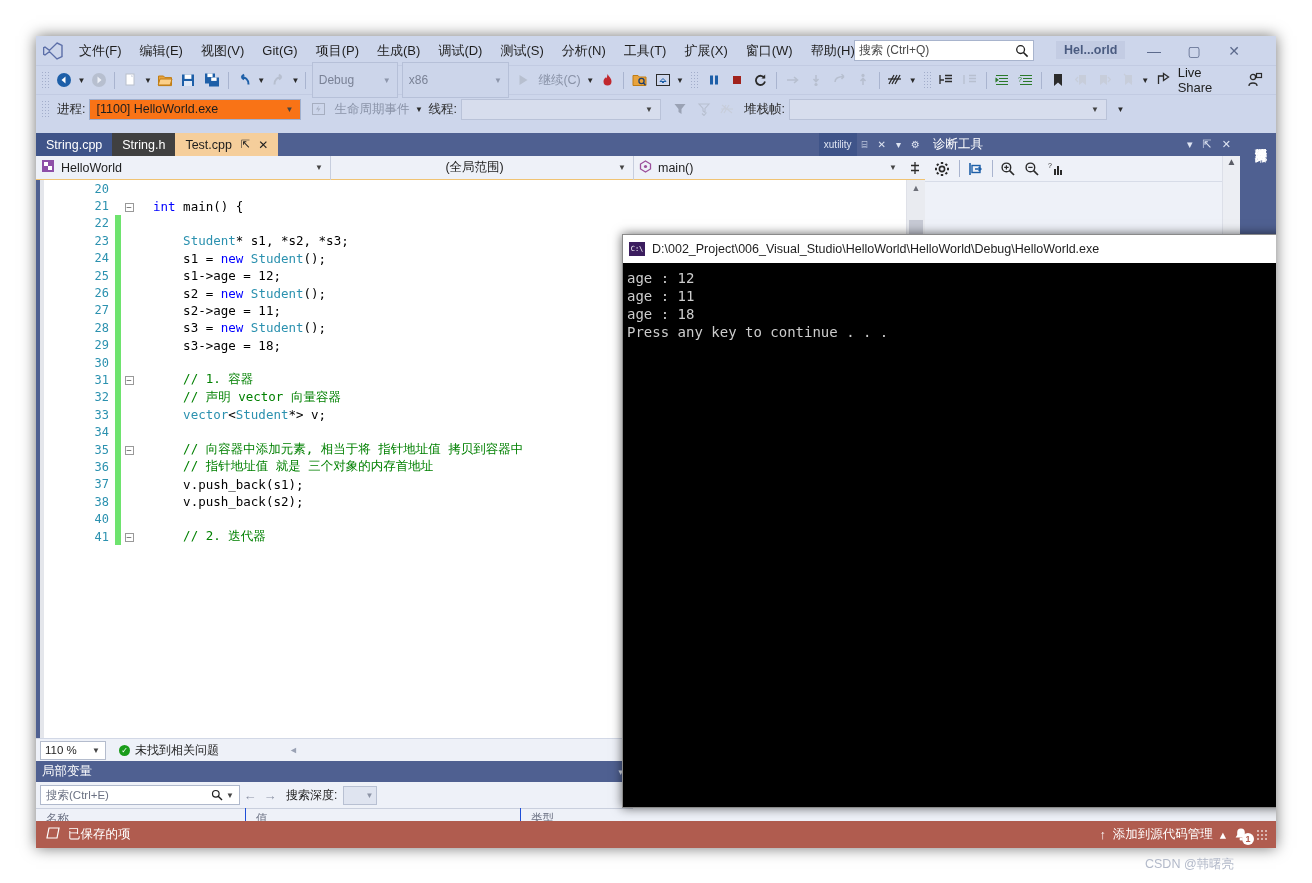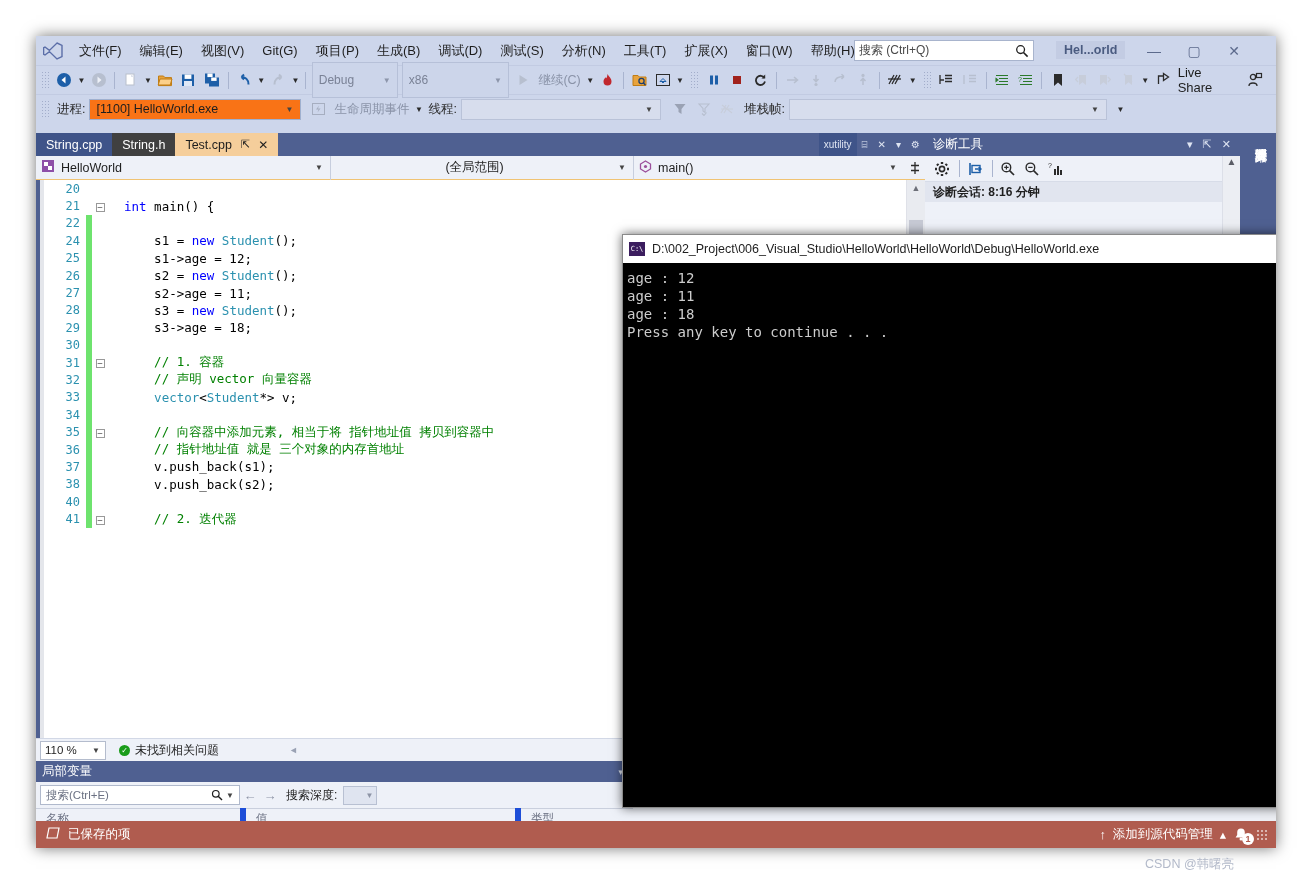--- a/index.html
+++ b/index.html
@@ -94,21 +94,21 @@
   }
   .nav-combo .cv{flex:1;white-space:nowrap;overflow:hidden;}
   .nav-combo .ca{font-size:8px;color:#444;padding:0 5px;}
   .editorbody{
     position:absolute;left:0;top:47px;width:889px;height:558px;background:#ffffff;overflow:hidden;
   }
   .selbar{position:absolute;left:0;top:0;width:8px;height:100%;background:#e4e6eb;}
   .selbar .ind{position:absolute;left:0;top:0;width:4px;height:100%;background:#4f6091;}
   .code{
     position:absolute;left:8px;top:0;right:18px;bottom:0;
-    font-family:"DejaVu Sans Mono","Liberation Mono",monospace;font-size:12.5px;
+    font-family:"DejaVu Sans Mono","Liberation Mono",monospace;font-size:12.5px;padding-left:29px;
   }
   .cline{height:17.4px;display:flex;align-items:center;white-space:pre;}
   .ln{width:36px;text-align:right;color:#2b91af;font-size:12px;padding-right:6px;flex:none;}
   .chg{width:6px;height:17.4px;flex:none;}
   .chg.mod{background:#6ee36e;}
   .fold{width:16px;flex:none;color:#7a7a7a;font-size:10px;text-align:center;position:relative;}
   .fold .box{display:inline-block;width:9px;height:9px;border:1px solid #999;line-height:7px;font-size:9px;color:#555;box-sizing:border-box;background:#fff;}
   .fold .vl{position:absolute;left:7px;top:0;width:1px;height:100%;background:#b8b8b8;}
   .guide{width:16px;flex:none;position:relative;}
   .guide .dot{position:absolute;left:7px;top:0;width:1px;height:100%;
@@ -141,21 +141,21 @@
     padding:0 2px 0 5px;box-sizing:border-box;}
   .lsearch .ph{flex:1;color:#6b7183;font-size:11.5px;}
   .lsearch .mag{width:12px;height:12px;}
   .lsearch .ca{font-size:8px;color:#444;padding:0 3px;}
   .arrowbtn{width:20px;height:20px;display:flex;align-items:center;justify-content:center;color:#8d94a6;font-size:13px;}
   .ldepth{font-size:12px;color:#1e1e1e;padding:0 6px;}
   .ddepth{width:34px;height:19px;border:1px solid #b8c0d2;background:#dfe4f0;display:flex;align-items:center;justify-content:flex-end;
     padding-right:3px;box-sizing:border-box;color:#8d94a6;font-size:8px;}
   .gridhdr{height:20px;background:#eef1f8;display:flex;align-items:center;
     border-top:1px solid #c9cfdd;border-bottom:1px solid #c9cfdd;box-sizing:border-box;}
-  .gcol{font-size:11.5px;color:#6b7183;padding-left:10px;box-sizing:border-box;border-right:6px solid #1d4ed8;height:20px;display:flex;align-items:center;}
+  .gcol{font-size:11.5px;color:#6b7183;padding-left:10px;box-sizing:border-box;border-right:1px solid #1d4ed8;height:20px;display:flex;align-items:center;}
   .gridbody{height:94px;background:#fff;}
   
   .outpanel{position:absolute;left:597px;top:628px;width:643px;height:163px;background:#eef1f8;}
   .vthin{position:absolute;right:0;top:0;width:16px;height:100%;background:#eceef3;}
   .vthin .ar{position:absolute;left:0;width:16px;height:14px;text-align:center;color:#6d6f78;font-size:9px;}
   
   .diag{position:absolute;left:889px;top:0;width:315px;height:628px;background:#eef1f8;}
   .diaghdr{height:23px;background:#4f6091;display:flex;align-items:center;padding:0 4px 0 8px;
     color:#fff;font-size:12.5px;box-sizing:border-box;}
   .diaghdr .sp{flex:1;}
@@ -572,20 +572,21 @@
       </div>
 
       <div class="editorbody">
         <div class="selbar">
             <div class="ind"></div>
           </div>
         <div class="code" id="code-lines">
             <div class="cline"><div class="ln">20</div><div class="chg"></div><div class="fold"></div><div class="guide"></div><div class="ctext"></div></div>
             <div class="cline"><div class="ln">21</div><div class="chg"></div><div class="fold"><span class="box">−</span></div><div class="guide"></div><div class="ctext"><span class="kw">int</span><span class="op"> main() {</span></div></div>
             <div class="cline"><div class="ln">22</div><div class="chg mod"></div><div class="fold"><span class="vl"></span></div><div class="guide"><span class="dot"></span></div><div class="ctext"></div></div>
+            <div class="cline"><div class="ln">23</div><div class="chg mod"></div><div class="fold"><span class="vl"></span></div><div class="guide"><span class="dot"></span></div><div class="ctext"><span class="">    </span><span class="ty">Student</span><span class="op">* s1, *s2, *s3;</span></div></div>
             <div class="cline"><div class="ln">24</div><div class="chg mod"></div><div class="fold"><span class="vl"></span></div><div class="guide"><span class="dot"></span></div><div class="ctext"><span class="">    </span><span class="op">s1 = </span><span class="kw">new</span><span class="op"> </span><span class="ty">Student</span><span class="op">();</span></div></div>
             <div class="cline"><div class="ln">25</div><div class="chg mod"></div><div class="fold"><span class="vl"></span></div><div class="guide"><span class="dot"></span></div><div class="ctext"><span class="">    </span><span class="op">s1-&gt;age = 12;</span></div></div>
             <div class="cline"><div class="ln">26</div><div class="chg mod"></div><div class="fold"><span class="vl"></span></div><div class="guide"><span class="dot"></span></div><div class="ctext"><span class="">    </span><span class="op">s2 = </span><span class="kw">new</span><span class="op"> </span><span class="ty">Student</span><span class="op">();</span></div></div>
             <div class="cline"><div class="ln">27</div><div class="chg mod"></div><div class="fold"><span class="vl"></span></div><div class="guide"><span class="dot"></span></div><div class="ctext"><span class="">    </span><span class="op">s2-&gt;age = 11;</span></div></div>
             <div class="cline"><div class="ln">28</div><div class="chg mod"></div><div class="fold"><span class="vl"></span></div><div class="guide"><span class="dot"></span></div><div class="ctext"><span class="">    </span><span class="op">s3 = </span><span class="kw">new</span><span class="op"> </span><span class="ty">Student</span><span class="op">();</span></div></div>
             <div class="cline"><div class="ln">29</div><div class="chg mod"></div><div class="fold"><span class="vl"></span></div><div class="guide"><span class="dot"></span></div><div class="ctext"><span class="">    </span><span class="op">s3-&gt;age = 18;</span></div></div>
             <div class="cline"><div class="ln">30</div><div class="chg mod"></div><div class="fold"><span class="vl"></span></div><div class="guide"><span class="dot"></span></div><div class="ctext"></div></div>
             <div class="cline"><div class="ln">31</div><div class="chg mod"></div><div class="fold"><span class="box">−</span></div><div class="guide"><span class="dot"></span></div><div class="ctext"><span class="">    </span><span class="cm">// 1. 容器</span></div></div>
             <div class="cline"><div class="ln">32</div><div class="chg mod"></div><div class="fold"><span class="vl"></span></div><div class="guide"><span class="dot"></span></div><div class="ctext"><span class="">    </span><span class="cm">// 声明 vector 向量容器</span></div></div>
             <div class="cline"><div class="ln">33</div><div class="chg mod"></div><div class="fold"><span class="vl"></span></div><div class="guide"><span class="dot"></span></div><div class="ctext"><span class="">    </span><span class="ty">vector</span><span class="op">&lt;</span><span class="ty">Student</span><span class="op">*&gt; v;</span></div></div>
@@ -664,21 +665,20 @@
         </div>
         <div class="b">
           <svg width="16" height="16" viewBox="0 0 16 16">
               <text x="0" y="7" font-size="7" fill="#2b2b2b">?</text>
               <rect x="6" y="8" width="2" height="6" fill="#2b2b2b"></rect>
               <rect x="9" y="5" width="2" height="9" fill="#2b2b2b"></rect>
               <rect x="12" y="9" width="2" height="5" fill="#2b2b2b"></rect>
             </svg>
         </div>
       </div>
-      <div class="diagsess">诊断会话: 8:16 分钟</div>
       <div class="diagbody"></div>
       <div class="diagscroll">
         <div class="ar" style="top:0;">▲</div>
         <div class="ar" style="bottom:0;">▼</div>
       </div>
     </div>
 
     <div class="vtab">
       <div class="lbl">解决方案资源管理器</div>
     </div>

